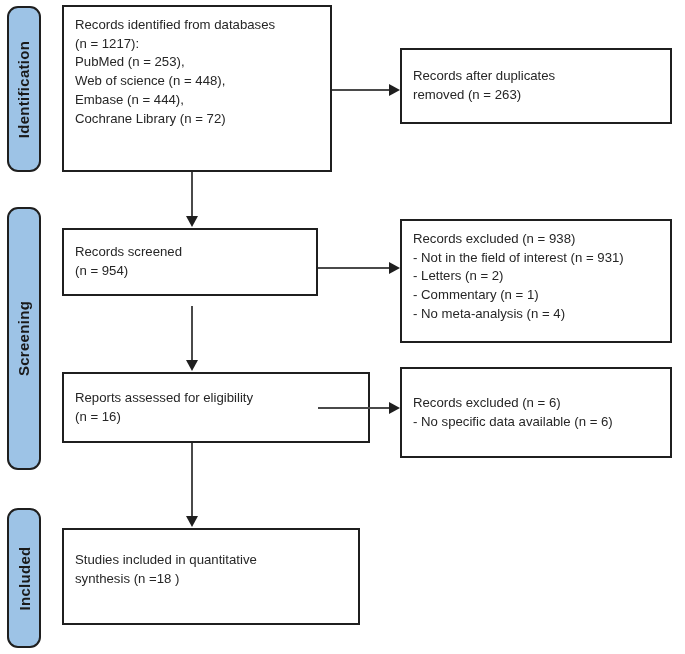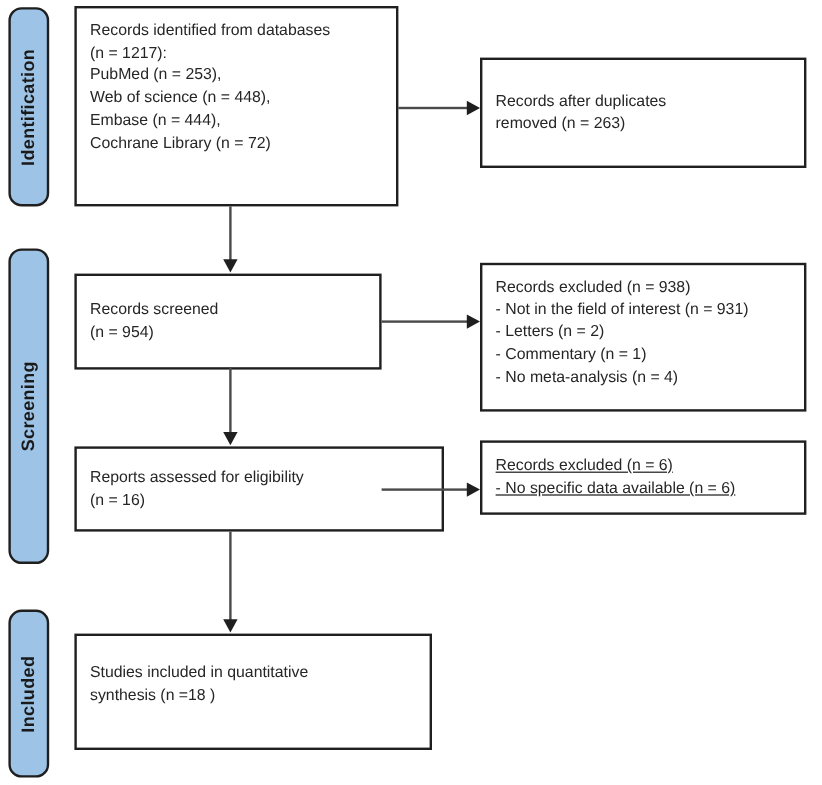--- a/index.html
+++ b/index.html
@@ -101,29 +101,29 @@
 (n = 1217):
 PubMed (n = 253),
 Web of science (n = 448),
 Embase (n = 444),
 Cochrane Library (n = 72)</span>
   </div>
 
   <div class="connector h" style="left:332px; top:89px; width:58px;"></div>
   <div class="arrowhead right" style="left:389px; top:84px;"></div>
 
-  <div class="node" style="left:400px; top:48px; width:272px; height:92px;">
+  <div class="node" style="left:400px; top:48px; width:272px; height:76px;">
     <span class="node-text">Records after duplicates
 removed (n = 263)</span>
   </div>
 
   <div class="connector v" style="left:191px; top:172px; width:2px; height:46px;"></div>
   <div class="arrowhead down" style="left:186px; top:216px;"></div>
 
-  <div class="node" style="left:62px; top:228px; width:256px; height:80px;">
+  <div class="node" style="left:62px; top:228px; width:256px; height:68px;">
     <span class="node-text">Records screened
 (n = 954)</span>
   </div>
 
   <div class="connector h" style="left:318px; top:267px; width:72px;"></div>
   <div class="arrowhead right" style="left:389px; top:262px;"></div>
 
   <div class="node align-top" style="left:400px; top:219px; width:272px; height:124px;">
     <span class="node-text">Records excluded (n = 938)
 - Not in the field of interest (n = 931)
@@ -136,21 +136,21 @@
   <div class="arrowhead down" style="left:186px; top:360px;"></div>
 
   <div class="node" style="left:62px; top:372px; width:308px; height:71px;">
     <span class="node-text">Reports assessed for eligibility
 (n = 16)</span>
   </div>
 
   <div class="connector h" style="left:318px; top:407px; width:72px;"></div>
   <div class="arrowhead right" style="left:389px; top:402px;"></div>
 
-  <div class="node" style="left:400px; top:367px; width:272px; height:62px;text-decoration:underline;">
+  <div class="node" style="left:400px; top:367px; width:272px; height:91px;">
     <span class="node-text">Records excluded (n = 6)
 - No specific data available (n = 6)</span>
   </div>
 
   <div class="connector v" style="left:191px; top:443px; width:2px; height:75px;"></div>
   <div class="arrowhead down" style="left:186px; top:516px;"></div>
 
   <div class="node align-top" style="left:62px; top:528px; width:298px; height:97px;">
     <span class="node-text" style="padding-top:21px;">Studies included in quantitative
 synthesis (n =18 )</span>

